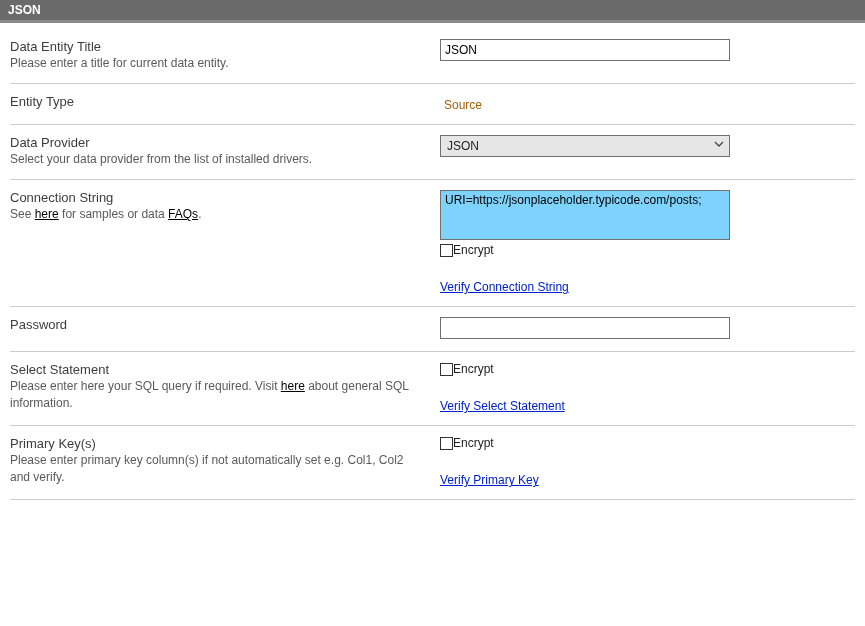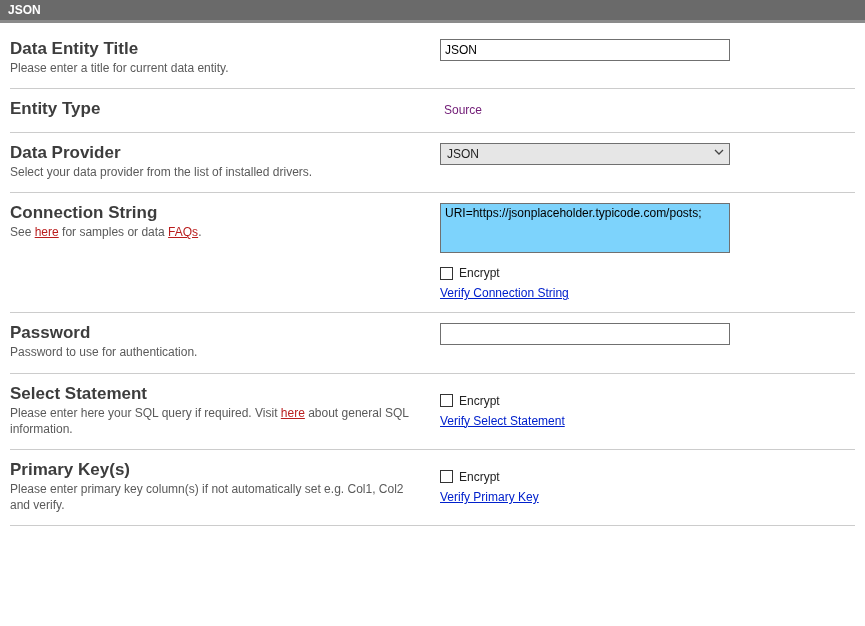--- a/index.html
+++ b/index.html
@@ -27,31 +27,31 @@
     .row.first { padding-top: 6px; }
     .left {
       width: 430px;
       padding-right: 20px;
     }
     .right {
       flex: 1;
       padding-right: 60px;
     }
     .field-label {
-      font-weight: bold;
+      font-weight: normal;
       color: #3d3d3d;
-      font-size: 17px;
+      font-size: 13px;
       margin-bottom: 1px;
     }
     .field-help {
       color: #5a5a5a;
       font-size: 12px;
       line-height: 1.35;
     }
-    .field-help a { color: #b91c1c; }
+    .field-help a { color: #000000; }
     input[type="text"], input[type="password"] {
       width: 290px;
       height: 22px;
       border: 1px solid #707070;
       padding: 2px 4px;
       font-family: inherit;
       font-size: 12px;
       background: #fff;
     }
     textarea {
@@ -80,39 +80,37 @@
       line-height: 16px;
       cursor: default;
     }
     .select-chevron {
       position: absolute;
       right: 6px; top: 6px;
       pointer-events: none;
     }
     .static-value {
       font-size: 12px;
-      color: #701a75;
+      color: #a16207;
       padding: 4px 0 0 4px;
     }
     .checkbox-row {
       display: flex;
       align-items: center;
-      margin-top: 10px;
-      gap: 6px;
     }
     .checkbox-box {
       width: 13px; height: 13px;
       border: 1px solid #333;
       background: #fff;
       display: inline-block;
     }
     .checkbox-label { font-size: 12px; color: #222; }
     .link-action {
       display: inline-block;
-      margin-top: 6px;
+      margin-top: 23px;
       color: #0020cc;
       text-decoration: underline;
       cursor: pointer;
       font-size: 12px;
     }
   </style>
 </head>
 <body>
 
 <div class="titlebar">
@@ -168,21 +166,20 @@
         <span class="checkbox-box"></span>
         <span class="checkbox-label">Encrypt</span>
       </div>
       <a class="link-action">Verify Connection String</a>
     </div>
   </div>
 
   <div class="row">
     <div class="left">
       <div class="field-label">Password</div>
-      <div class="field-help">Password to use for authentication.</div>
     </div>
     <div class="right">
       <input type="password" value="" style="">
     </div>
   </div>
 
   <div class="row">
     <div class="left">
       <div class="field-label">Select Statement</div>
       <div class="field-help">

